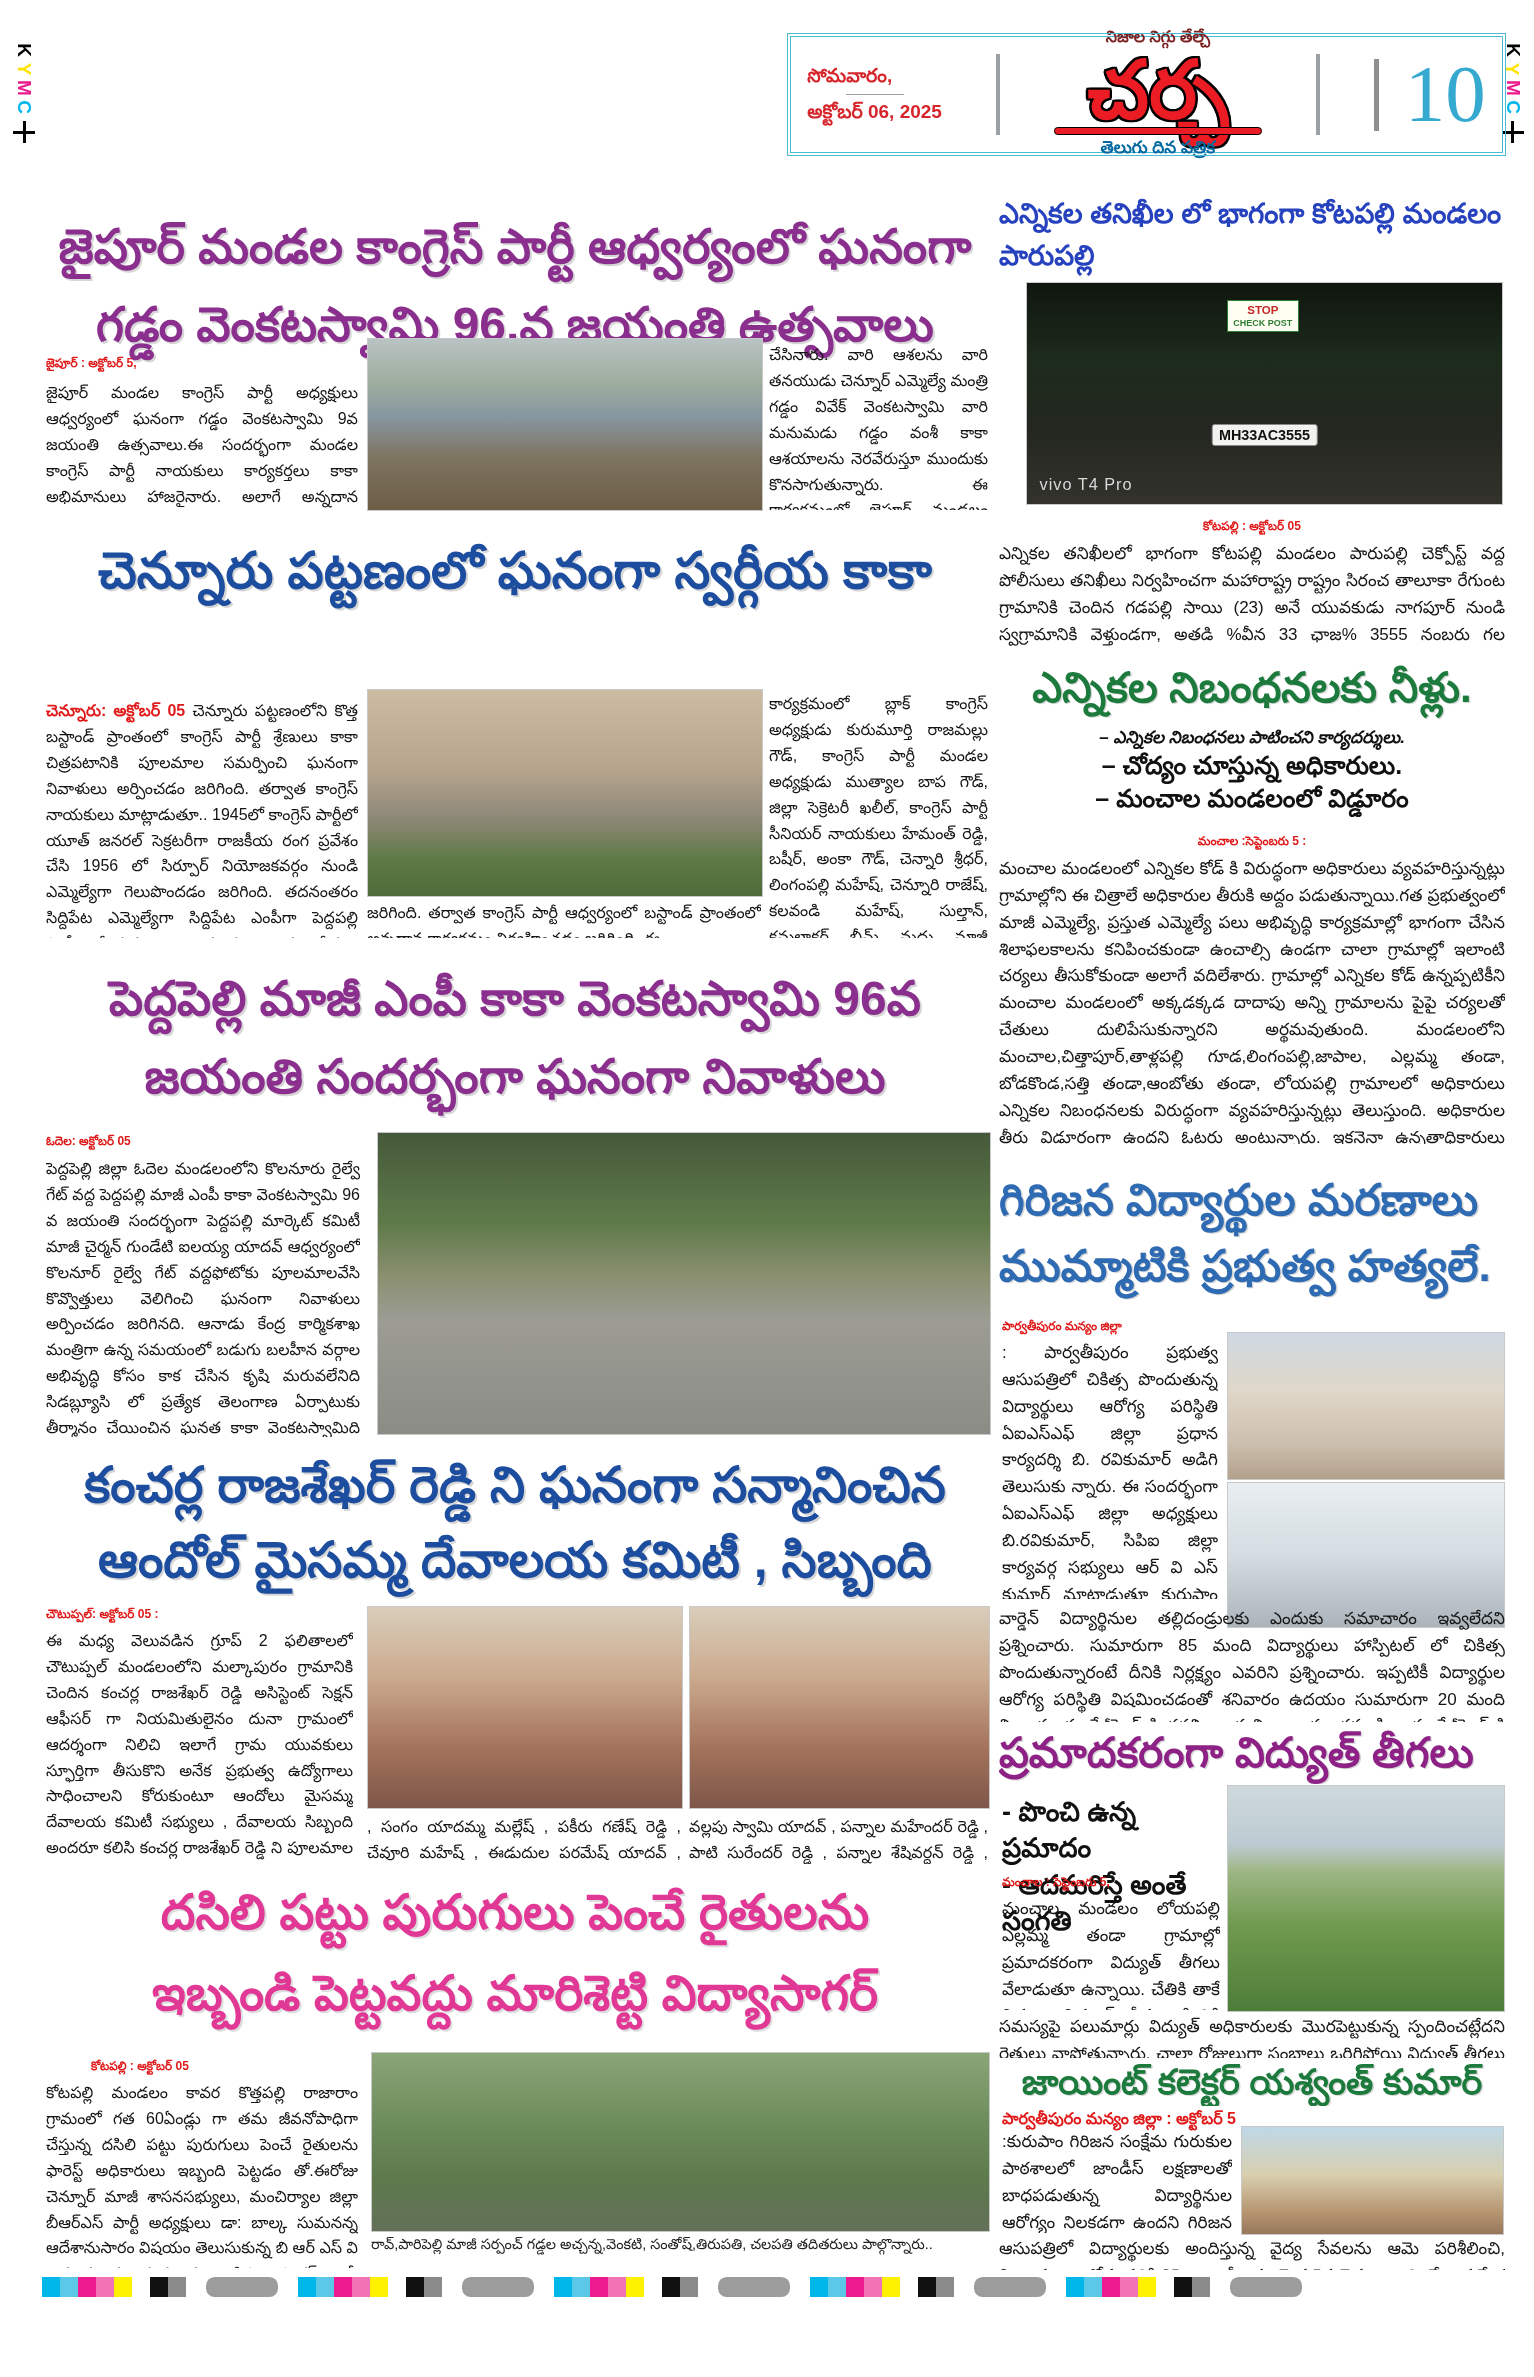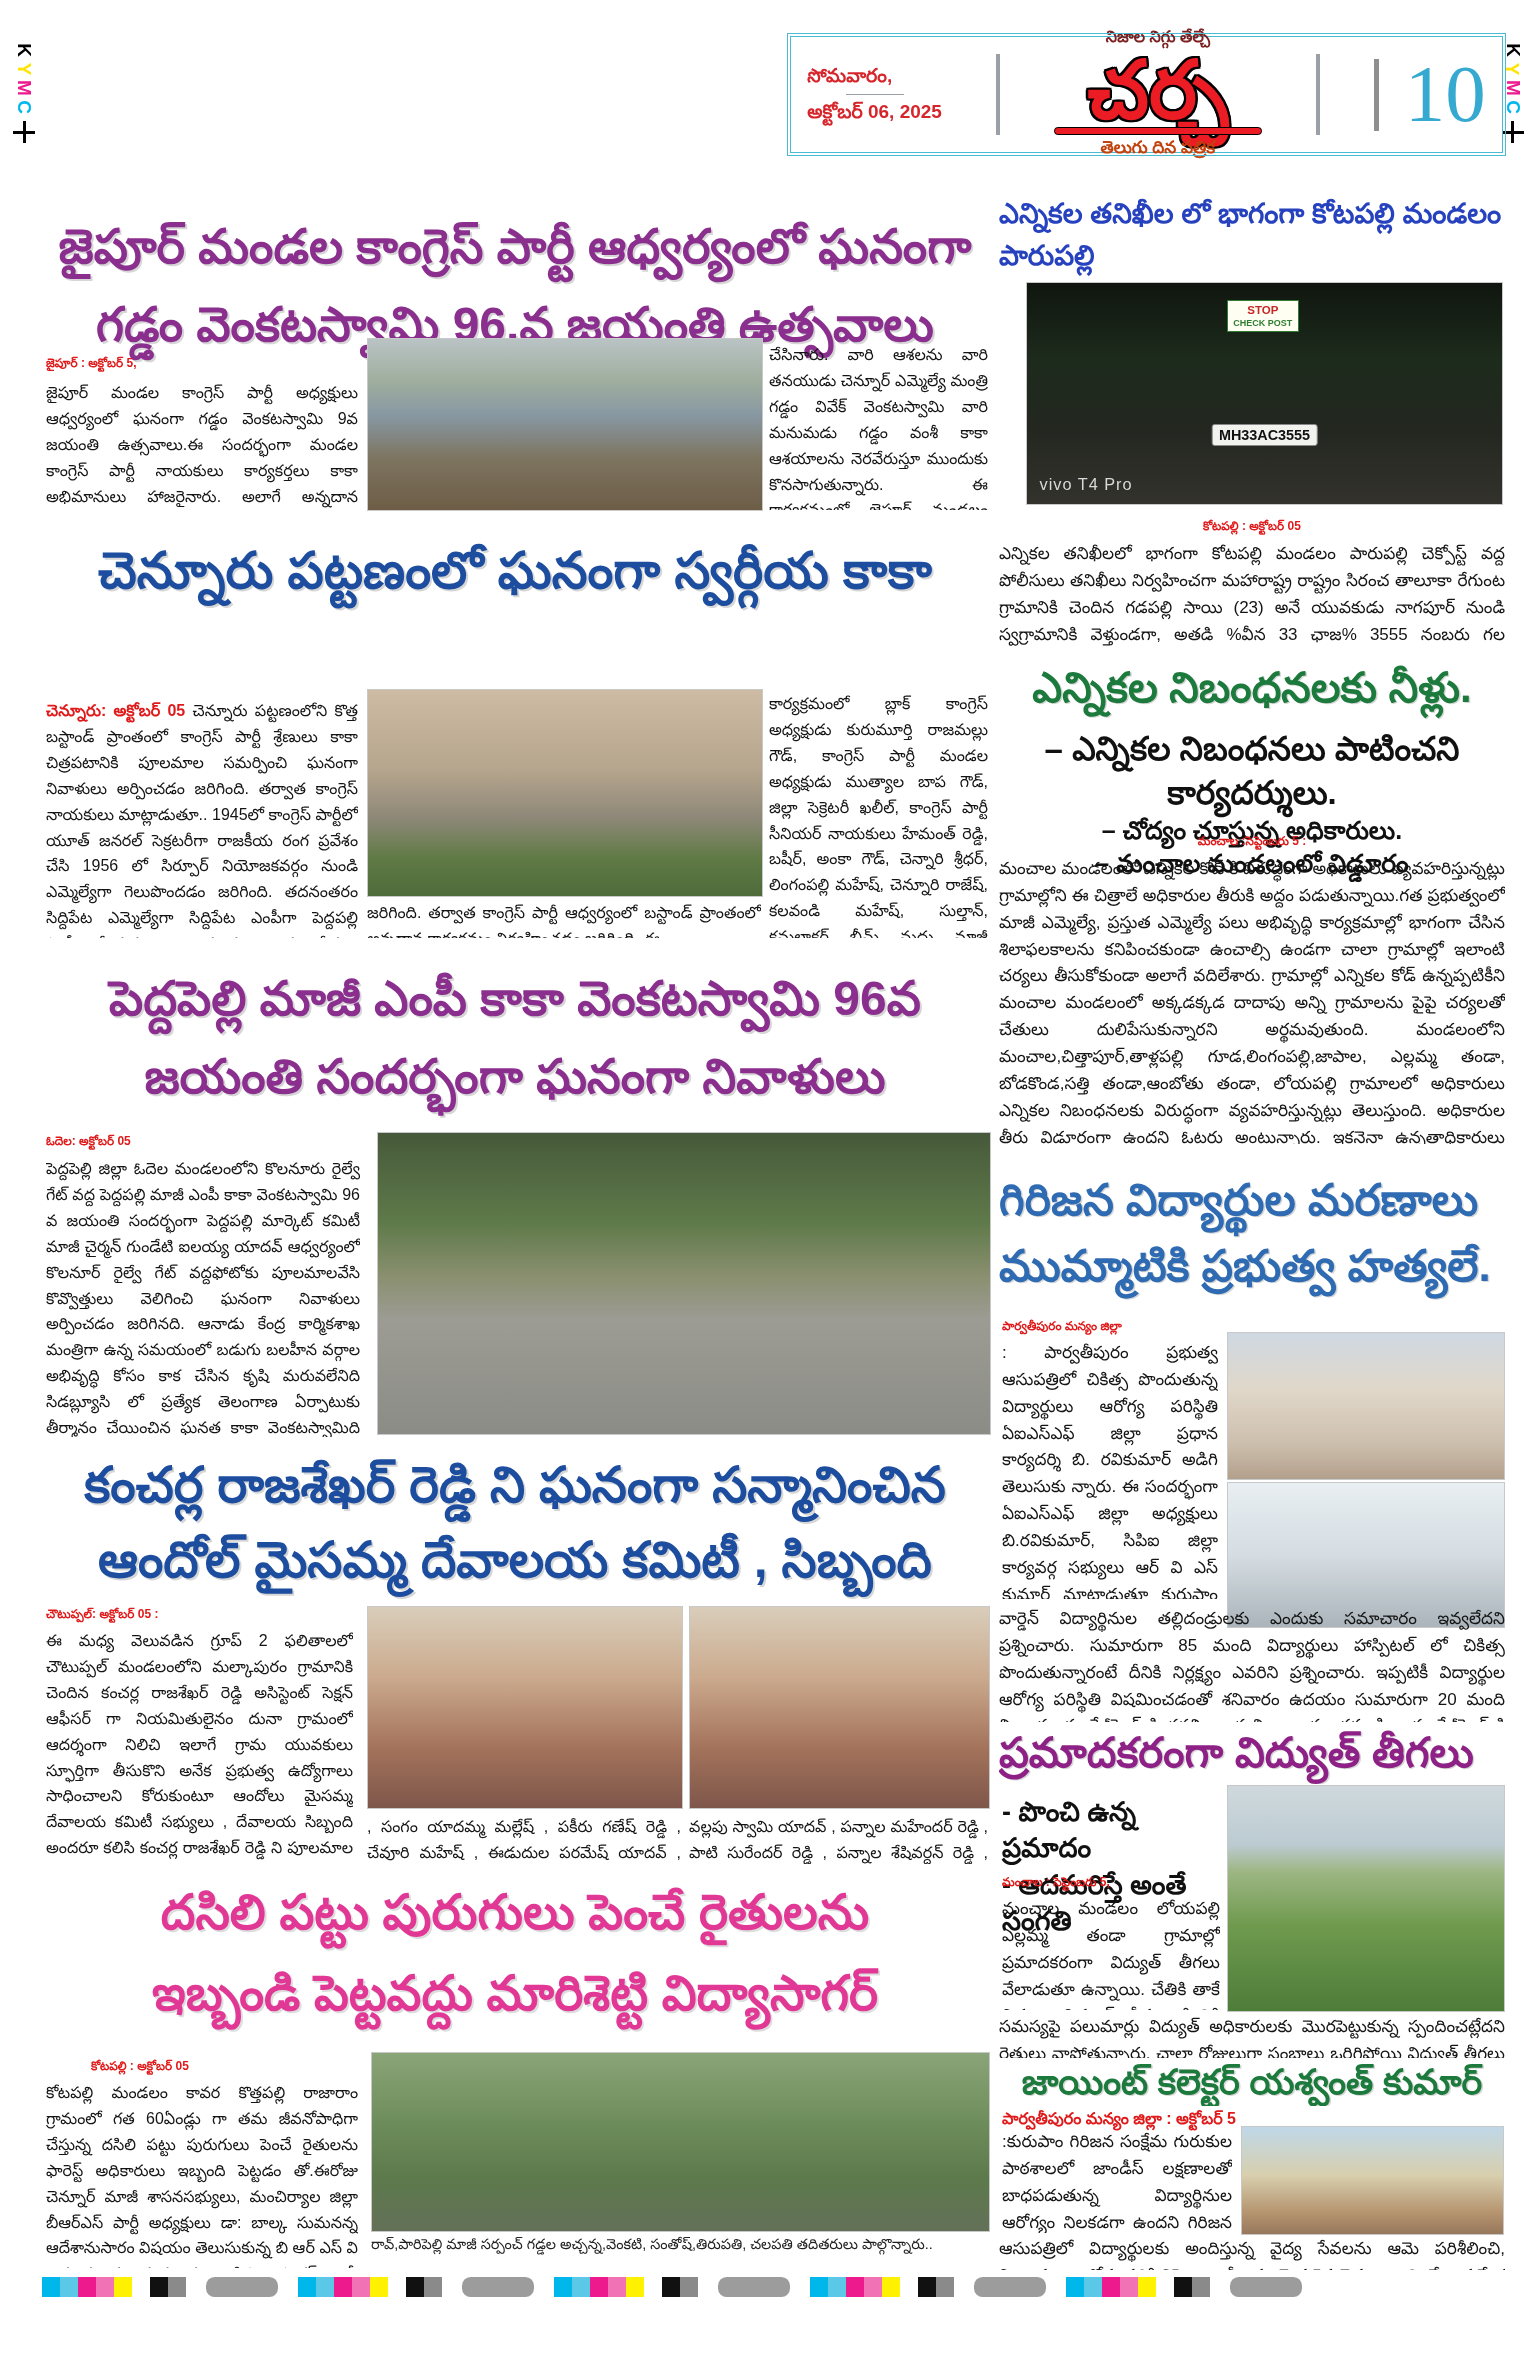--- a/index.html
+++ b/index.html
@@ -38,21 +38,21 @@
   .masthead-box{border:1.9px solid #49bbd2;outline:0.5px solid #49bbd2;outline-offset:2.9px;background:#fff;
     display:flex;align-items:center;justify-content:space-between;padding:0 16.3px;box-sizing:border-box;}
   .date-block{color:#d6252b;font-weight:bold;font-size:19px;line-height:1.5;}
   .date-rule{width:58px;height:1.4px;background:#9aa0a6;margin:2.9px auto;}
   .vbar{width:4.3px;height:81px;background:#9aa0a6;}
   .logo-block{display:flex;flex-direction:column;align-items:center;}
   .logo-tag-top{font-size:16px;font-weight:bold;color:#7c1f1f;}
   .logo-title{font-size:81px;font-weight:bold;color:#ec1c24;line-height:1.0;
     text-shadow:-2.4px 0 #000,2.4px 0 #000,0 -2.4px #000,0 2.4px #000,-1.9px -1.9px #000,1.9px 1.9px #000,-1.9px 1.9px #000,1.9px -1.9px #000;}
   .logo-underline{width:206px;height:5.8px;background:#ec1c24;border:1.9px solid #000;border-radius:3.8px;margin-top:-3.8px;}
-  .logo-tag-bottom{font-size:17px;font-weight:bold;color:#c2410c;margin-top:2.9px;}
+  .logo-tag-bottom{font-size:17px;font-weight:bold;color:#0369a1;margin-top:2.9px;}
   .pageno-wrap{display:flex;align-items:center;gap:26px;}
   .pageno-bar{width:4.8px;height:72px;background:#8f8f8f;}
   .pageno{font-family:"Liberation Serif", serif;font-size:81px;color:#35a9cf;line-height:1;}
   
   .regmark{display:flex;flex-direction:column;align-items:center;gap:1px;}
   .regmark .L{font-weight:bold;font-size:19px;transform:rotate(90deg);line-height:.95;}
   .reg-cross{position:relative;width:22px;height:22px;margin-top:3.8px;}
   .reg-cross::before{content:"";position:absolute;left:0;top:9.6px;width:22px;height:3.4px;background:#000;}
   .reg-cross::after{content:"";position:absolute;left:9.6px;top:0;width:3.4px;height:22px;background:#000;}
   
@@ -165,21 +165,21 @@
       <small>CHECK POST</small>
     </div>
     <div class="plate">MH33AC3555</div>
     <div class="watermark">vivo T4 Pro</div>
   </div>
   <div class="abs dateline" style="left:999px;top:519px;width:506px;text-align:center;">కోటపల్లి : అక్టోబర్ 05</div>
   <div class="abs txt body-r" style="left:999px;top:541px;width:506px;height:110px;">ఎన్నికల తనిఖీలలో భాగంగా కోటపల్లి మండలం పారుపల్లి చెక్పోస్ట్ వద్ద పోలీసులు తనిఖీలు నిర్వహించగా మహారాష్ట్ర రాష్ట్రం సిరంచ తాలూకా రేగుంట గ్రామానికి చెందిన గడపల్లి సాయి (23) అనే యువకుడు నాగపూర్ నుండి స్వగ్రామానికి వెళ్తుండగా, అతడి %వీన 33 ఛాజ% 3555 నంబరు గల స్కార్పియో వాహనంలో ?1,90,000 నగదు లభ్యమైంది.ఆ మొత్తానికి సంబంధించి ఎటువంటి రసీదులు, ఆధారాలు చూపించలేకపోవడంతో, మండల తహసీల్దార్ టి. రాఘవేంద్రరావు, పోలీస్ ఎస్ఐ రాజేందర్ ఆధ్వర్యంలో నగదు సీజ్ చేయబడింది.సీజ్ చేసిన డబ్బు వివరాలు జిల్లా ఎన్నికల అధికారికి పంపించి తదుపరి చర్యలు చేపట్టనున్నట్లు అధికారులు తెలిపారు.తనిఖీలో గిర్దావార్ శ్రీనివాస్ తో పాటు పోలీసులు పాల్గొన్నారు.</div>
 
   <div class="abs headline h-green" style="left:999px;top:664px;width:506px;height:58px;font-size:42px;">ఎన్నికల నిబంధనలకు నీళ్లు.</div>
   <div class="abs" style="left:999px;top:727px;width:506px;height:101px;text-align:center;">
-    <div class="bullet" style="font-size:33px;line-height:1.32;">– ఎన్నికల నిబంధనలు పాటించని కార్యదర్శులు.</div>
+    <div class="bullet" style="font-size:17px;line-height:1.32;font-style:italic;">– ఎన్నికల నిబంధనలు పాటించని కార్యదర్శులు.</div>
     <div class="bullet" style="font-size:25px;line-height:1.32;">– చోద్యం చూస్తున్న అధికారులు.</div>
     <div class="bullet" style="font-size:25px;line-height:1.32;">– మంచాల మండలంలో విడ్డూరం</div>
   </div>
   <div class="abs dateline" style="left:999px;top:834px;width:506px;text-align:center;">మంచాల :సెప్టెంబరు 5 :</div>
   <div class="abs txt body-r" style="left:999px;top:856px;width:506px;height:288px;">మంచాల మండలంలో ఎన్నికల కోడ్ కి విరుద్ధంగా అధికారులు వ్యవహరిస్తున్నట్లు గ్రామాల్లోని ఈ చిత్రాలే అధికారుల తీరుకి అద్దం పడుతున్నాయి.గత ప్రభుత్వంలో మాజీ ఎమ్మెల్యే, ప్రస్తుత ఎమ్మెల్యే పలు అభివృద్ధి కార్యక్రమాల్లో భాగంగా చేసిన శిలాఫలకాలను కనిపించకుండా ఉంచాల్సి ఉండగా చాలా గ్రామాల్లో ఇలాంటి చర్యలు తీసుకోకుండా అలాగే వదిలేశారు. గ్రామాల్లో ఎన్నికల కోడ్ ఉన్నప్పటికీని మంచాల మండలంలో అక్కడక్కడ దాదాపు అన్ని గ్రామాలను పైపై చర్యలతో చేతులు దులిపేసుకున్నారని అర్థమవుతుంది. మండలంలోని మంచాల,చిత్తాపూర్,తాళ్లపల్లి గూడ,లింగంపల్లి,జాపాల, ఎల్లమ్మ తండా, బోడకొండ,సత్తి తండా,ఆంబోతు తండా, లోయపల్లి గ్రామాలలో అధికారులు ఎన్నికల నిబంధనలకు విరుద్ధంగా వ్యవహరిస్తున్నట్లు తెలుస్తుంది. అధికారుల తీరు విడ్డూరంగా ఉందని ఓటర్లు అంటున్నారు. ఇకనైనా ఉన్నతాధికారులు జోక్యం చేసుకొని నిబంధనలు పాటించేలా ఆదేశాలు జారీ చేయాలని పలువురు అభిప్రాయం వ్యక్తం చేస్తున్నారు.</div>
 
   <div class="abs headline h-steel" style="left:999px;top:1167px;width:506px;height:134px;font-size:44px;line-height:1.5;">
     <div>గిరిజన విద్యార్థుల మరణాలు</div>
     <div>ముమ్మాటికి ప్రభుత్వ హత్యలే.</div>
   </div>

